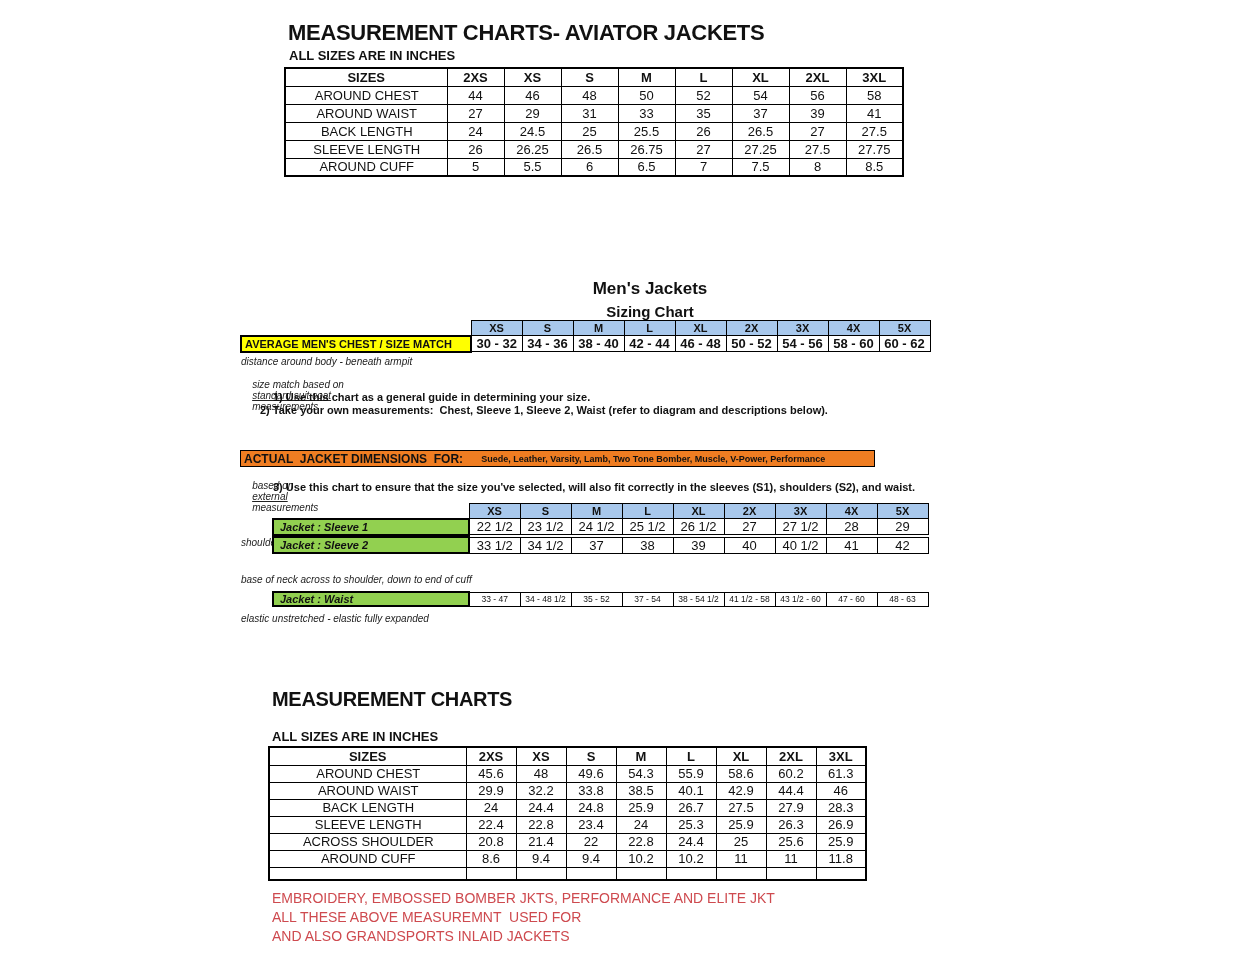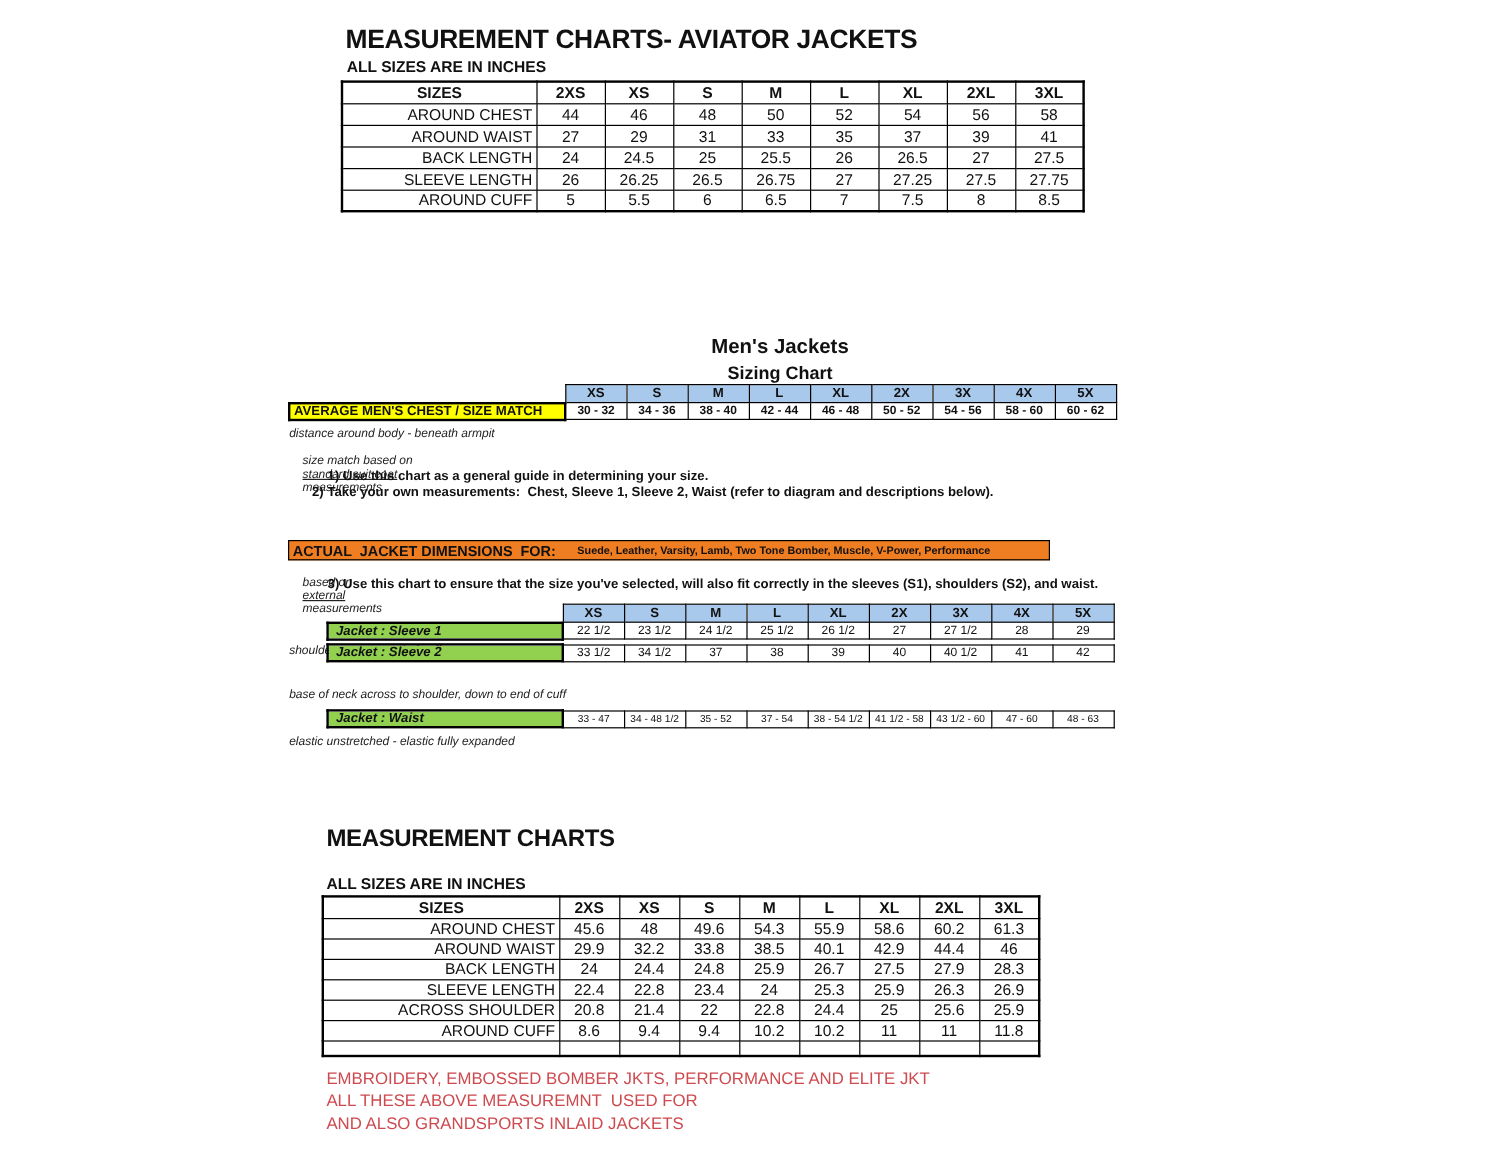--- a/index.html
+++ b/index.html
@@ -11,31 +11,31 @@
   
   table { border-collapse: collapse; table-layout: fixed; }
   .meas-table { border: 2px solid #000; }
   .meas-table th, .meas-table td {
     border: 1px solid #000; padding: 0 3px; font-size: 13px;
     text-align: center; overflow: hidden; white-space: nowrap; vertical-align: middle;
   }
   .meas-table th { font-weight: bold; height: 18px; }
   .meas-table td { height: 17px; }
   #aviator-table td, #aviator-table th { height: 18px; }
-  .meas-table .row-label { text-align: right; padding-left: 4px; }
+  .meas-table .row-label { text-align: center; padding-left: 4px; }
   .meas-table .empty-row td { height: 13px; }
 
   
   .size-table th, .size-table td {
     border: 1px solid #000; padding: 0; text-align: center;
     overflow: hidden; white-space: nowrap; vertical-align: middle;
   }
   .size-table th { background: #A8C8EC; font-weight: bold; font-size: 11px; height: 15px; }
   .size-table th.spacer { background: transparent; border: none; }
-  .size-table td { font-size: 10px; height: 14px; }
+  .size-table td { font-size: 13px; height: 14px; }
   .size-table td.label-yellow {
     background: #FFFF00; font-weight: bold; font-size: 11px; text-align: left;
     padding-left: 3px; border: 2px solid #000;
   }
   .size-table td.label-green {
     background: #92D050; font-weight: bold; font-style: italic; font-size: 11px;
     text-align: left; padding-left: 6px; border: 2px solid #000;
   }
   tr.bold-vals td { font-weight: bold; }
   tr.small-vals td { font-size: 8.5px; }

